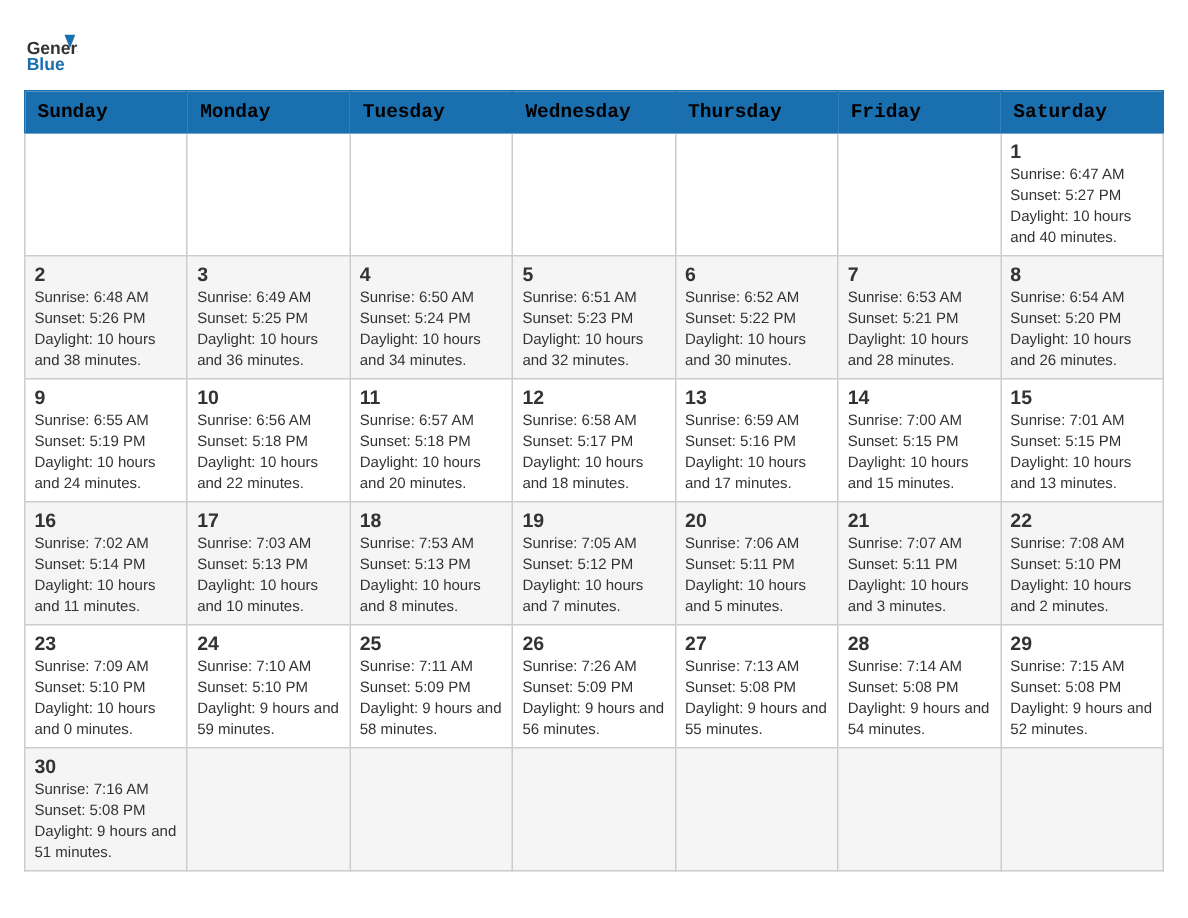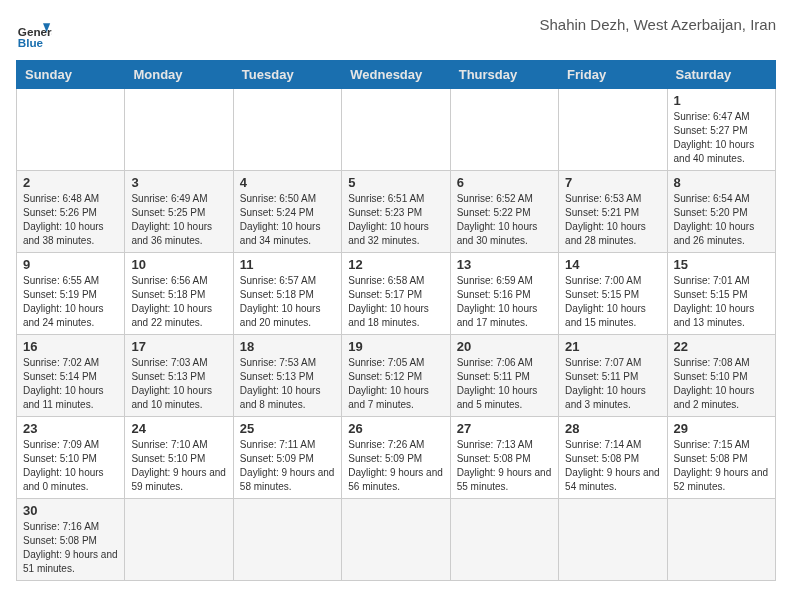--- a/index.html
+++ b/index.html
@@ -37,25 +37,26 @@
       font-size: 15px;
       color: #555;
     }
     .calendar {
       width: 100%;
       border-collapse: collapse;
       border: 1px solid #ccc;
     }
     .calendar th {
       background-color: #1a6faf;
-      color: #e5e5e5;
+      color: #000000;
       text-align: left;
       padding: 6px 8px;
       font-size: 13px;
       border: 1px solid #1a6faf;
+      font-family: Liberation Mono, monospace;
     }
     .calendar td {
       vertical-align: top;
       border: 1px solid #ccc;
       padding: 4px 6px;
       width: calc(100% / 7);
       min-height: 80px;
       font-size: 11px;
       color: #333;
     }
@@ -88,21 +89,20 @@
 
 <div class="header">
   <div class="logo">
     <svg class="logo-icon" viewBox="0 0 40 40">
       <text x="2" y="22" font-size="13" font-weight="bold" fill="#333">General</text>
       <text x="2" y="34" font-size="13" font-weight="bold" fill="#1a6faf">Blue</text>
       <polygon points="30,8 38,8 34,18" fill="#1a6faf"></polygon>
     </svg>
   </div>
   <div class="title-block">
-    <div class="subtitle">Shahin Dezh, West Azerbaijan, Iran</div>
   </div>
 </div>
 
 <table class="calendar">
   <thead>
     <tr>
     <th>Sunday</th>
         <th>Monday</th>
         <th>Tuesday</th>
         <th>Wednesday</th>

